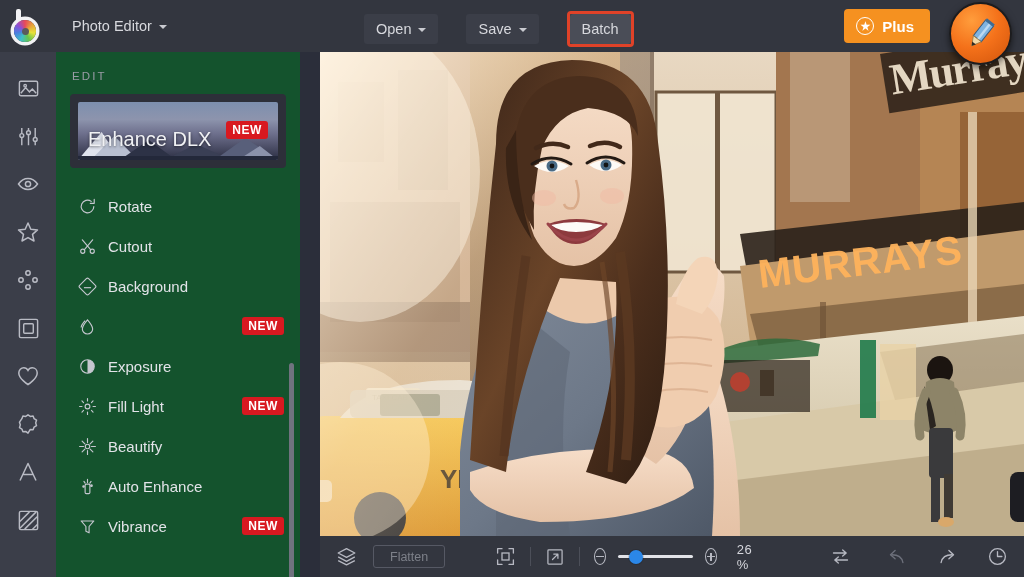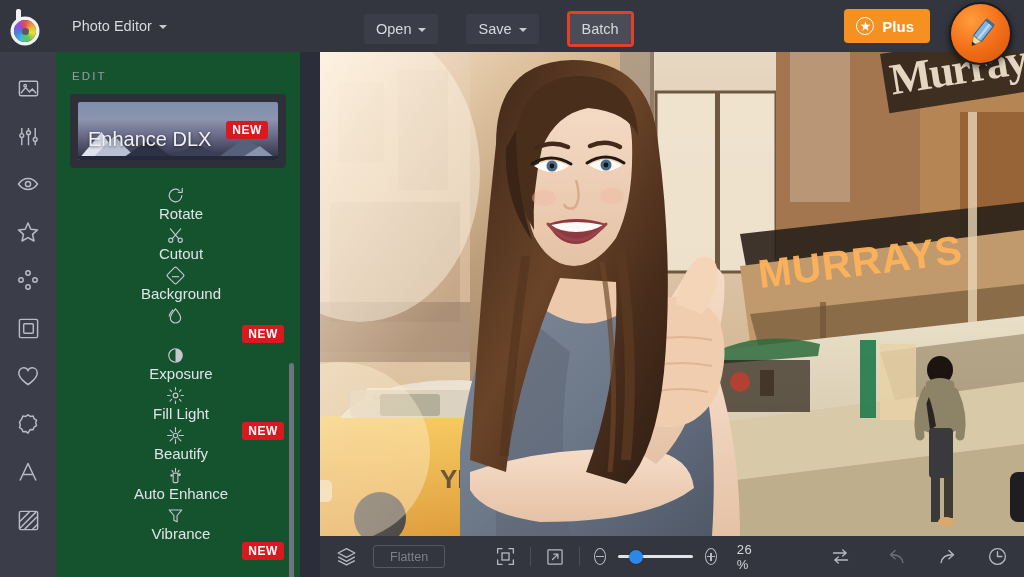--- a/index.html
+++ b/index.html
@@ -98,21 +98,21 @@
   }
   .new-badge {
     background: #d81920; color: #fff; font-size: 12px; font-weight: bold; letter-spacing: .6px;
     padding: 3px 6px 2.5px; border-radius: 3px; line-height: 1;
   }
   #dlx-new { position: absolute; right: 10px; top: 19px; z-index: 3; }
   #menu-wrap { position: relative; height: 430px; }
   #menu { padding-top: 6px; }
   .menu-item {
     height: 40px; display: flex; align-items: center; padding: 0 16px 0 22px;
-    cursor: pointer; position: relative; flex-direction: column;
+    cursor: pointer; position: relative;
   }
   .menu-item .mi-icon { width: 30px; display: flex; align-items: center; }
   .menu-item .mi-icon svg { stroke: #c5c7cf; fill: none; stroke-width: 1.45; }
   .menu-item .mi-label { color: #e2e3e8; font-size: 15px; flex: 1; }
   .menu-item .new-badge { margin-left: auto; }
   #panel-scroll {
     position: absolute; right: 6px; top: 183px; width: 5px; height: 232px;
     background: #70737f; border-radius: 3px; cursor: pointer;
   }
 

